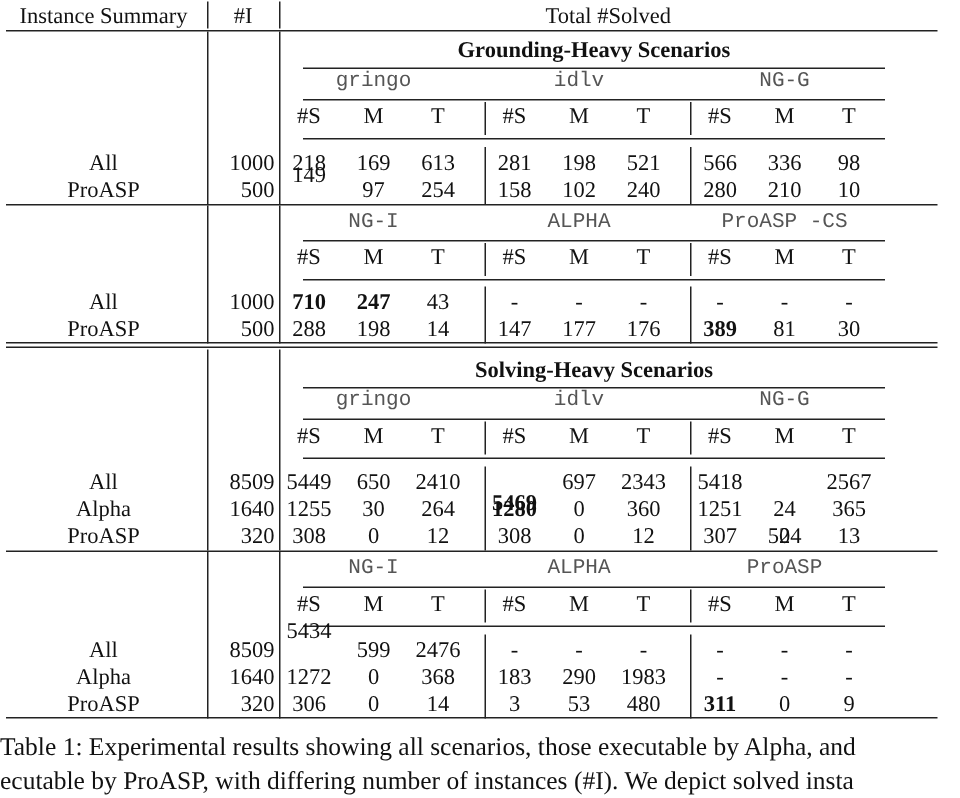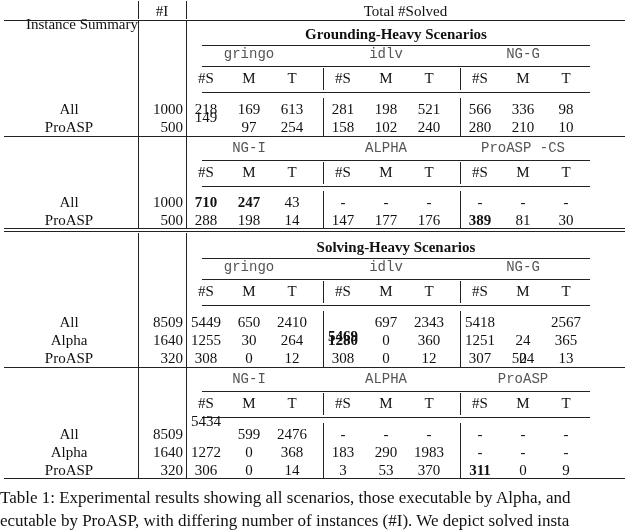--- a/index.html
+++ b/index.html
@@ -11,21 +11,21 @@
   .b { font-weight:bold; }
   .mono { font-family:"Liberation Mono", "DejaVu Sans Mono", monospace; color:#555; font-size:14px; }
   .hl { position:absolute; background:#222; height:1px; }
   .vl { position:absolute; background:#222; width:1px; }
   .caption { position:absolute; left:0; font-size:17px; line-height:24px; white-space:nowrap; }
 </style>
 </head>
 <body>
 
 <div id="table">
-    <div class="t c" style="left:0;top:15px;width:138px;text-align:right;">Instance Summary</div>
+    <div class="t c" style="left:0;top:2px;width:138px;">Instance Summary</div>
     <div class="t c" style="left:138px;top:2px;width:48px;">#I</div>
     <div class="t c" style="left:186px;top:2px;width:439px;">Total #Solved</div>
     <div class="vl" style="left:138px;top:1px;height:18px;"></div>
     <div class="vl" style="left:186px;top:1px;height:18px;"></div>
     <div class="hl" style="left:4px;top:20px;width:621px;"></div>
     <div class="vl" style="left:138px;top:21px;height:115px;"></div>
     <div class="vl" style="left:186px;top:21px;height:115px;"></div>
     <div class="t c b" style="left:202px;top:25px;width:388px;">Grounding-Heavy Scenarios</div>
     <div class="hl" style="left:202px;top:45px;width:388px;"></div>
     <div class="t c mono" style="left:189px;top:45px;width:120px;">gringo</div>
@@ -209,21 +209,21 @@
     <div class="t c" style="left:456px;top:443px;width:48px;">-</div>
     <div class="t c" style="left:499px;top:443px;width:48px;">-</div>
     <div class="t c" style="left:542px;top:443px;width:48px;">-</div>
     <div class="t c" style="left:0;top:461px;width:138px;">ProASP</div>
     <div class="t r" style="left:138px;top:461px;width:45px;">320</div>
     <div class="t c" style="left:182px;top:461px;width:48px;">306</div>
     <div class="t c" style="left:225px;top:461px;width:48px;">0</div>
     <div class="t c" style="left:268px;top:461px;width:48px;">14</div>
     <div class="t c" style="left:319px;top:461px;width:48px;">3</div>
     <div class="t c" style="left:362px;top:461px;width:48px;">53</div>
-    <div class="t c" style="left:405px;top:461px;width:48px;">370</div>
+    <div class="t c" style="left:405px;top:461px;width:48px;">480</div>
     <div class="t c b" style="left:456px;top:461px;width:48px;">311</div>
     <div class="t c" style="left:499px;top:461px;width:48px;">0</div>
     <div class="t c" style="left:542px;top:461px;width:48px;">9</div>
     <div class="vl" style="left:323px;top:423px;height:56px;"></div>
     <div class="vl" style="left:460px;top:423px;height:56px;"></div>
     <div class="hl" style="left:4px;top:478px;width:621px;"></div>
   </div>
 
 <div class="caption" style="top:486px;">Table 1: Experimental results showing all scenarios, those executable by Alpha, and</div>
 <div class="caption" style="top:509px;">ecutable by ProASP, with differing number of instances (#I). We depict solved insta</div>

